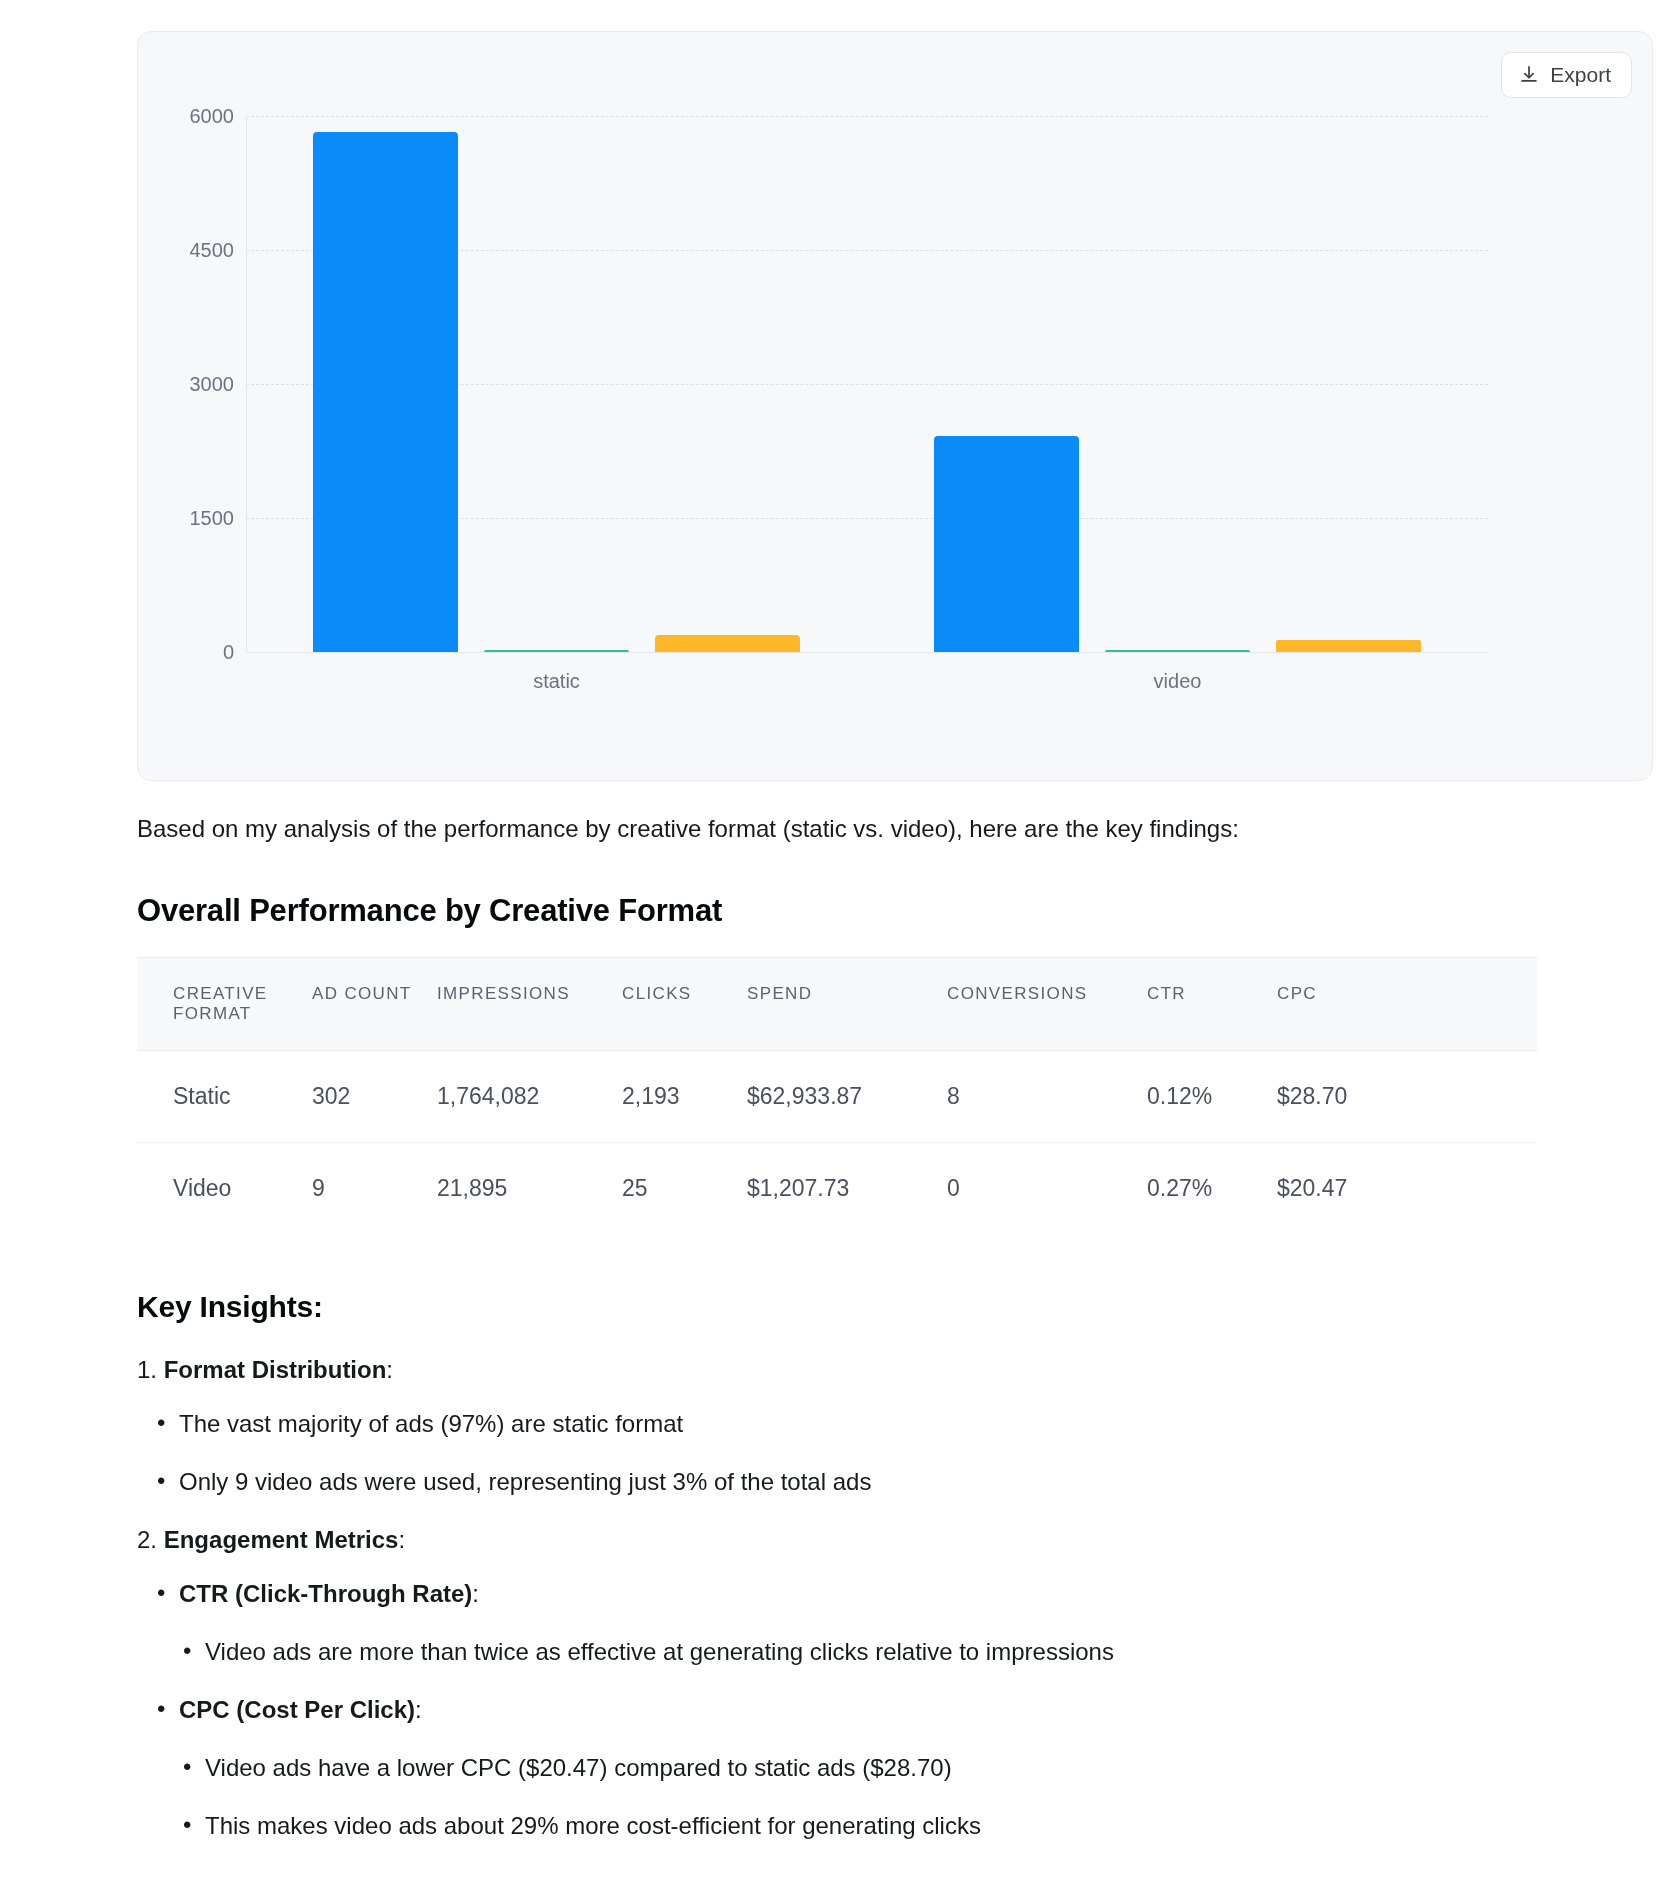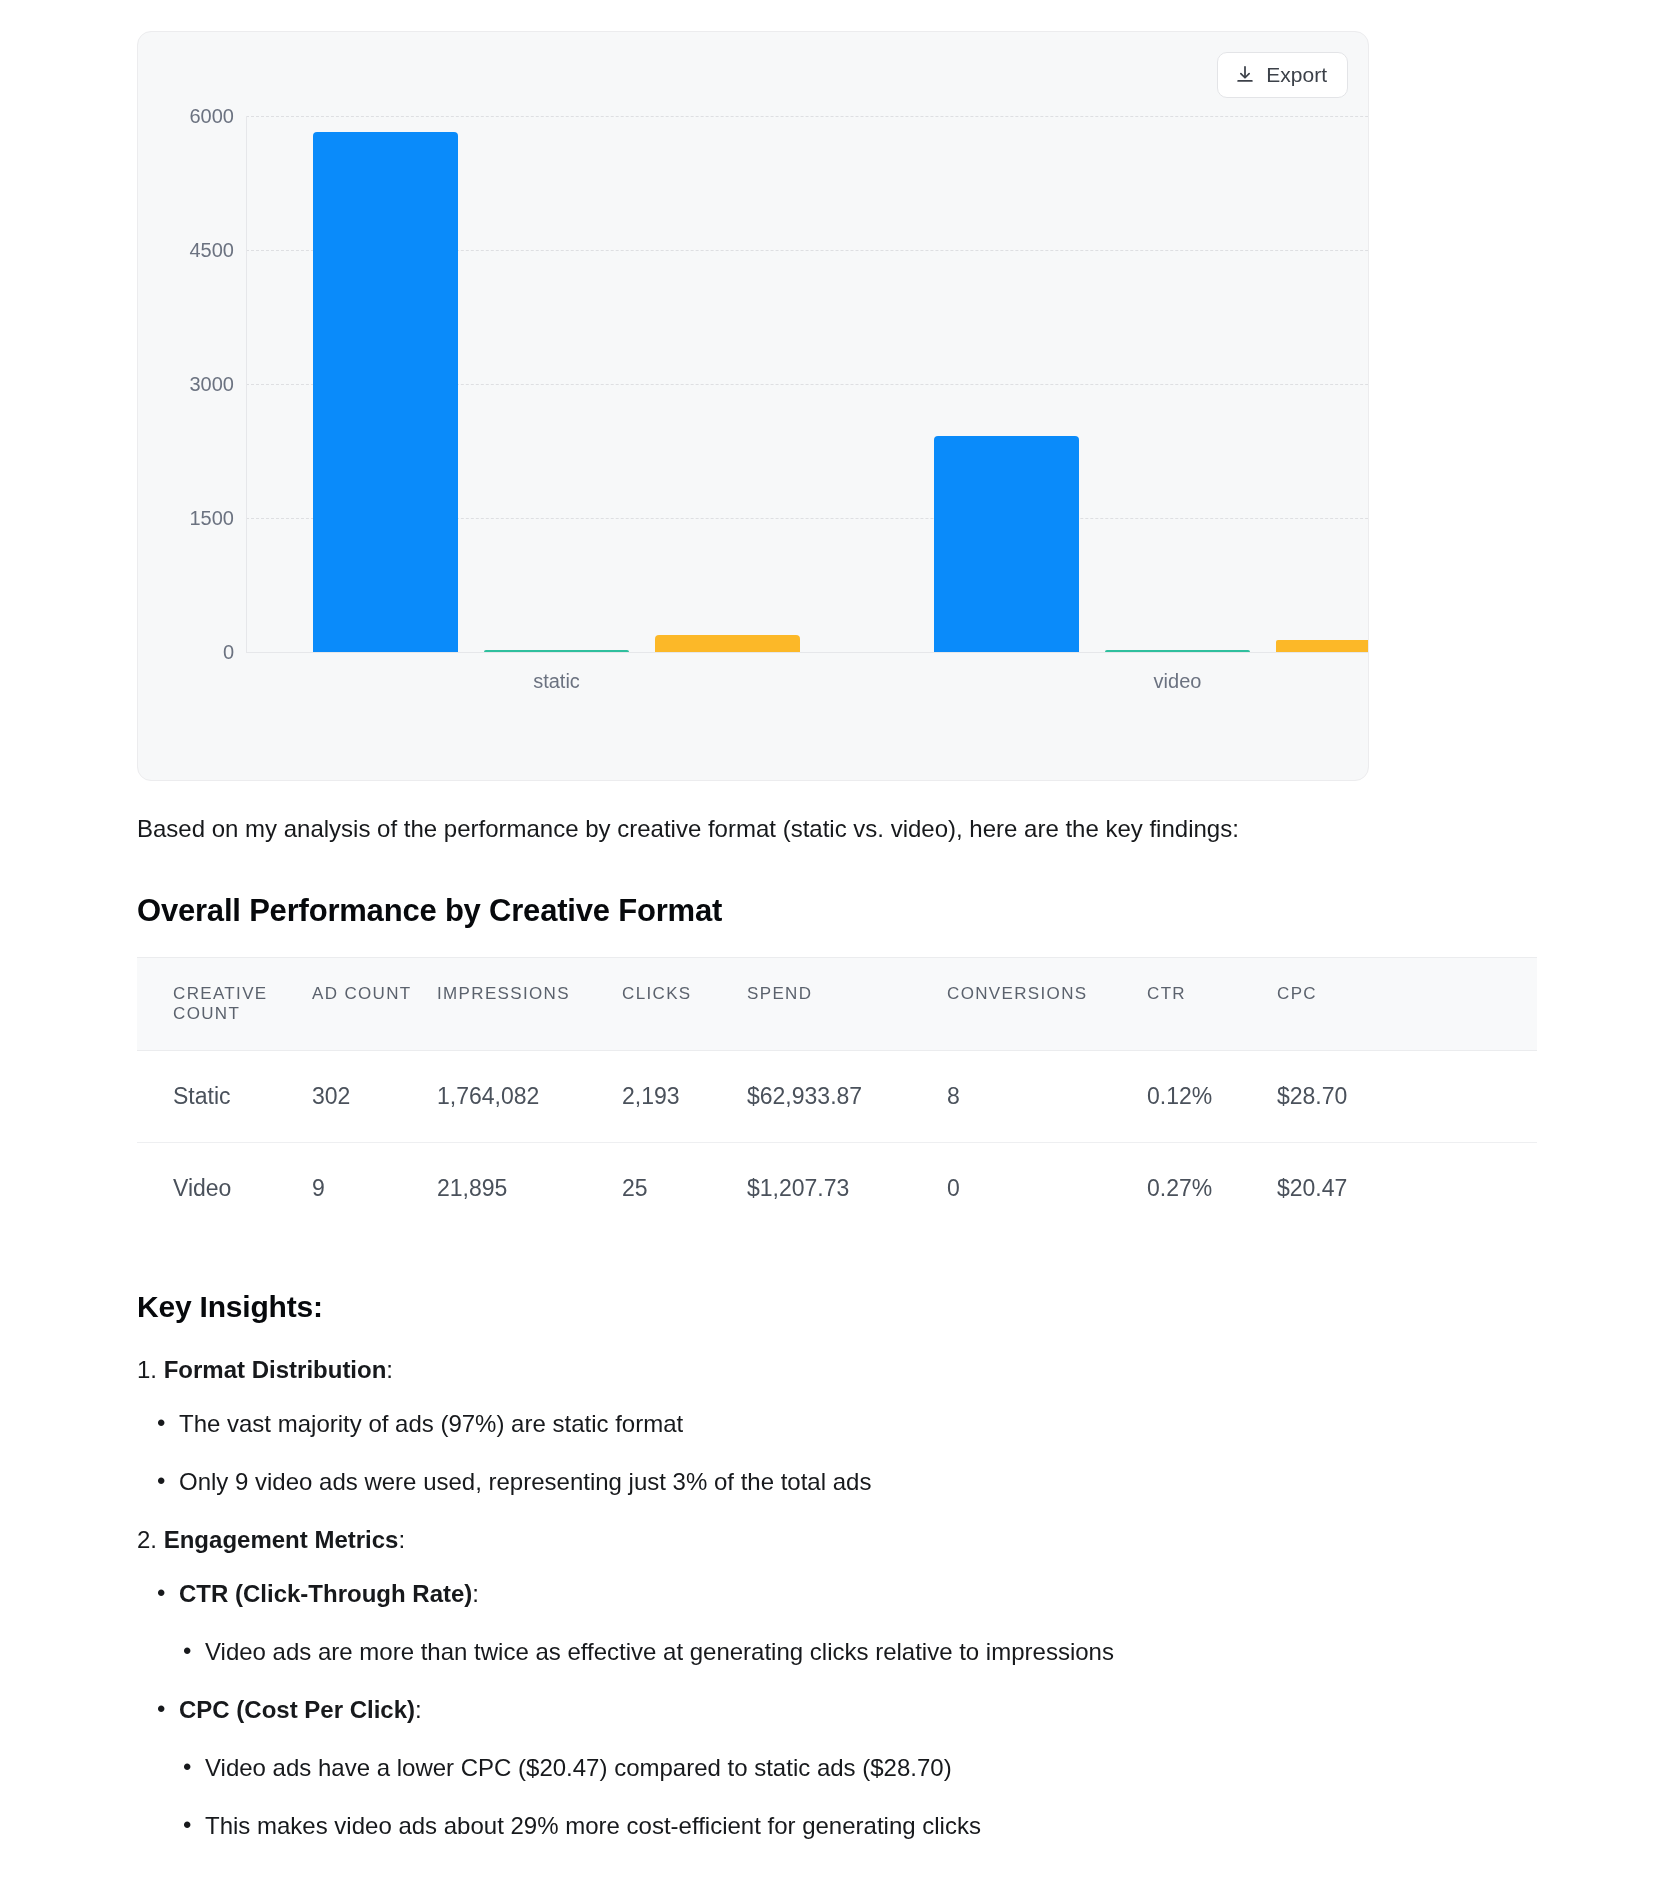--- a/index.html
+++ b/index.html
@@ -17,21 +17,21 @@
     width: 1660px;
     min-height: 1904px;
     position: relative;
     padding: 0;
   }
 
   
   .chart-card {
     position: absolute;
     left: 137px; top: 31px;
-    width: 1232px; height: 750px;
+    width: 1516px; height: 750px;
     background: #f7f8f9;
     border: 1px solid #ececee;
     border-radius: 14px;
     overflow: hidden;
   }
   .export-btn {
     position: absolute;
     right: 20px; top: 20px;
     height: 46px;
     display: flex; align-items: center; gap: 10px;
@@ -283,21 +283,21 @@
           <col class="c1">
           <col class="c2">
           <col class="c3">
         <col class="c4">
           <col class="c5">
           <col class="c6">
           <col class="c7">
       </colgroup>
       <thead>
         <tr>
-          <th>CREATIVE COUNT</th>
+          <th>CREATIVE FORMAT</th>
           <th>AD COUNT</th>
           <th>IMPRESSIONS</th>
           <th>CLICKS</th>
           <th>SPEND</th>
           <th>CONVERSIONS</th>
           <th>CTR</th>
           <th>CPC</th>
         </tr>
       </thead>
       <tbody>

